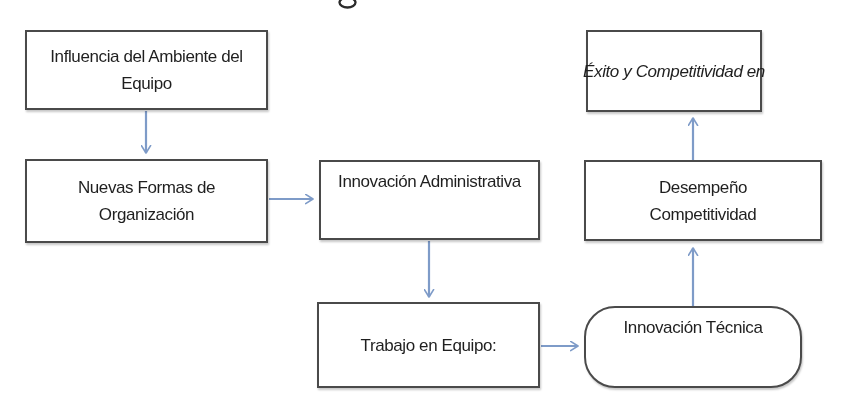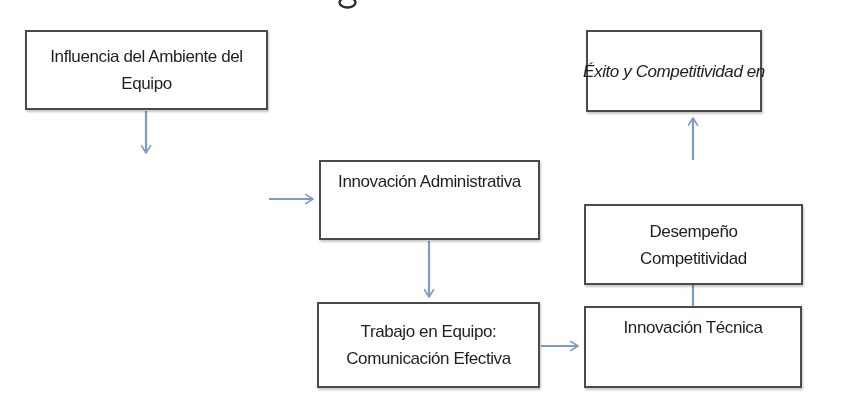--- a/index.html
+++ b/index.html
@@ -59,35 +59,38 @@
     <line class="edge-line" x1="541" y1="346" x2="578" y2="346" marker-end="url(#vhead)"></line>
     <line class="edge-line" x1="693" y1="306" x2="693" y2="248" marker-end="url(#vhead)"></line>
     <line class="edge-line" x1="693" y1="160" x2="693" y2="118" marker-end="url(#vhead)"></line>
   </svg>
 
   <div class="node" style="left:25px;top:30px;width:243px;height:80px;">
     <span class="ln">Influencia del Ambiente del</span>
     <span class="ln">Equipo</span>
   </div>
 
+  <div class="node" style="left:25px;top:159px;width:243px;height:84px;">
+    <span class="ln">Nuevas Formas de</span>
+    <span class="ln">Organización</span>
+  </div>
 
   <div class="node top" style="left:319px;top:160px;width:221px;height:80px;">
     <span class="ln">Innovación Administrativa</span>
   </div>
 
   <div class="node" style="left:317px;top:302px;width:223px;height:86px;">
     <span class="ln">Trabajo en Equipo:</span>
-    <span class="ln">Comunicación Efectiva</span>
   </div>
 
-  <div class="node top" style="left:584px;top:306px;width:218px;height:82px;">
+  <div class="node top" style="left:584px;top:306px;width:218px;height:82px;border-radius:31px;">
     <span class="ln">Innovación Técnica</span>
   </div>
 
-  <div class="node" style="left:584px;top:160px;width:219px;height:81px;margin-top:44px;">
+  <div class="node" style="left:584px;top:160px;width:238px;height:81px;">
     <span class="ln">Desempeño</span>
     <span class="ln">Competitividad</span>
   </div>
 
   <div class="node" style="left:586px;top:30px;width:176px;height:82px;font-style:italic;">
     <span class="ln">Éxito y Competitividad en</span>
   </div>
 
 </div>
 

